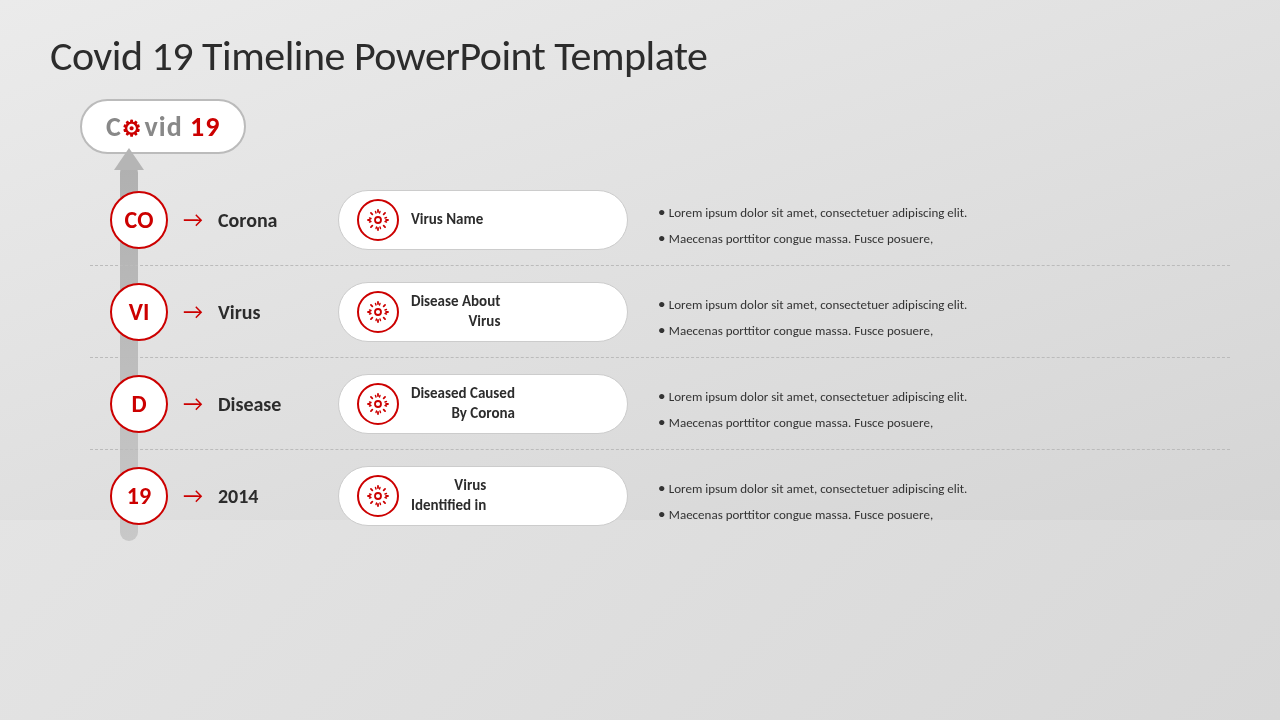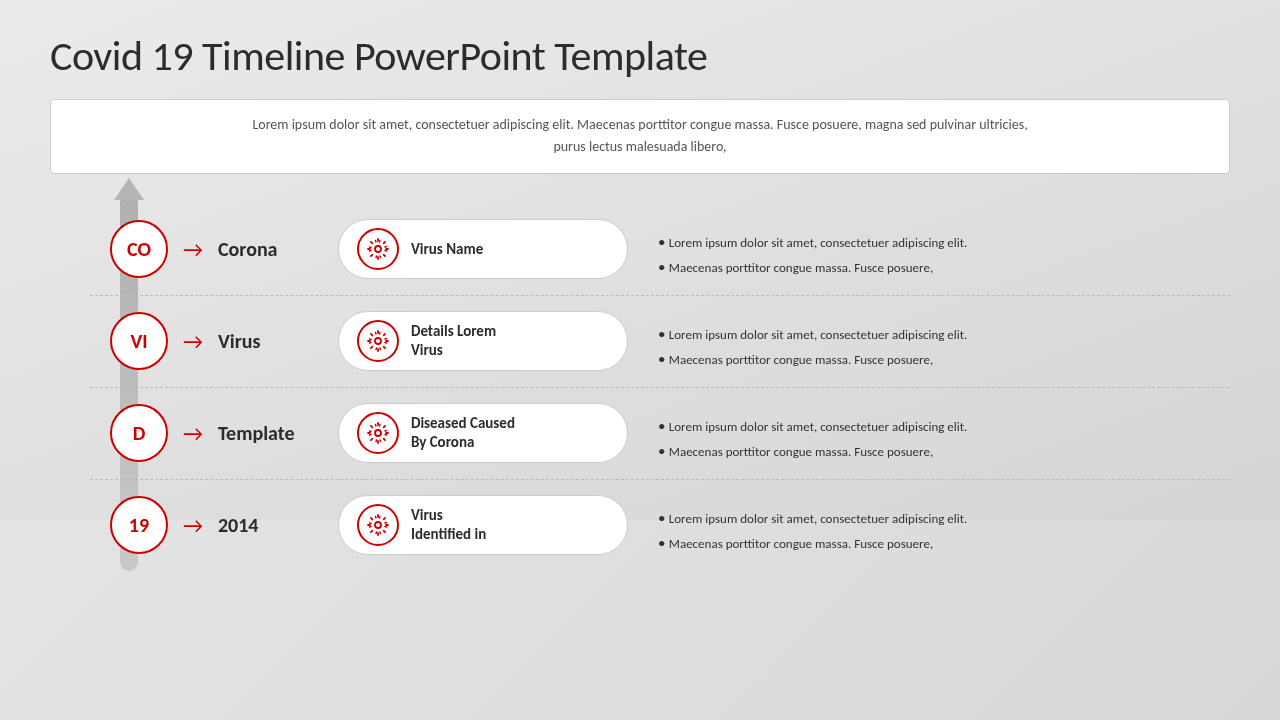--- a/index.html
+++ b/index.html
@@ -120,21 +120,21 @@
 
     .circle-badge {
       width: 58px;
       height: 58px;
       border-radius: 50%;
       background: white;
       border: 2px solid #cc0000;
       display: flex;
       align-items: center;
       justify-content: center;
-      font-size: 20px;
+      font-size: 24px;
       font-weight: 700;
       color: #cc0000;
       flex-shrink: 0;
       margin-left: 20px;
       position: relative;
       z-index: 2;
     }
 
     .arrow-right {
       font-size: 22px;
@@ -154,20 +154,21 @@
     .card {
       display: flex;
       align-items: center;
       background: white;
       border: 1.5px solid #ccc;
       border-radius: 30px;
       padding: 8px 18px;
       margin-left: 20px;
       width: 290px;
       flex-shrink: 0;
+      text-align: right;
     }
 
     .card-icon {
       width: 42px;
       height: 42px;
       border-radius: 50%;
       border: 2px solid #cc0000;
       display: flex;
       align-items: center;
       justify-content: center;
@@ -202,25 +203,26 @@
       font-size: 15px;
     }
   </style>
 </head>
 <body>
 
 <div class="slide">
 
   <h1 class="title">Covid 19 Timeline PowerPoint Template</h1>
 
-  <div class="subtitle-box">
-    <span style="white-space: pre-line;">Lorem ipsum dolor sit amet, consectetuer adipiscing elit. Maecenas porttitor congue massa. Fusce posuere, magna sed pulvinar ultricies,
-purus lectus malesuada libero,</span>
+
+  <div class="covid-badge">
+    <span class="covid-badge-text">
+      C<span class="covid-icon">⚙</span>vid&nbsp;<span class="red">19</span>
+    </span>
   </div>
-
 
   <div class="timeline-container">
     <div class="timeline-line"></div>
     <div class="timeline-arrow-top"></div>
 
     <div class="rows-container">
 
       <div class="timeline-row">
         <div class="circle-badge">CO</div>
         <span class="arrow-right">→</span>
@@ -248,35 +250,35 @@
         <span class="arrow-right">→</span>
         <span class="label-text">Virus</span>
         <div class="card">
           <div class="card-icon">
             <svg width="24" height="24" viewBox="0 0 24 24" fill="none">
               <circle cx="12" cy="12" r="3" stroke="#cc0000" stroke-width="1.8"></circle>
               <path d="M12 2v2M12 20v2M2 12h2M20 12h2M4.93 4.93l1.41 1.41M17.66 17.66l1.41 1.41M4.93 19.07l1.41-1.41M17.66 6.34l1.41-1.41" stroke="#cc0000" stroke-width="1.8" stroke-linecap="round"></path>
               <path d="M9.5 3.5l.5 1.5M14 3.5l-.5 1.5M20.5 9.5l-1.5.5M20.5 14l-1.5-.5M14.5 20.5l-.5-1.5M10 20.5l.5-1.5M3.5 14l1.5-.5M3.5 10l1.5.5" stroke="#cc0000" stroke-width="1.4" stroke-linecap="round"></path>
             </svg>
           </div>
-          <span class="card-title" style="white-space: pre-line;">Details Lorem
+          <span class="card-title" style="white-space: pre-line;">Disease About
 Virus</span>
         </div>
         <div class="bullet-text">
           <ul>
             <li>Lorem ipsum dolor sit amet, consectetuer adipiscing elit.</li>
             <li>Maecenas porttitor congue massa. Fusce posuere,</li>
           </ul>
         </div>
       </div>
 
       <div class="timeline-row">
         <div class="circle-badge">D</div>
         <span class="arrow-right">→</span>
-        <span class="label-text">Template</span>
+        <span class="label-text">Disease</span>
         <div class="card">
           <div class="card-icon">
             <svg width="24" height="24" viewBox="0 0 24 24" fill="none">
               <circle cx="12" cy="12" r="3" stroke="#cc0000" stroke-width="1.8"></circle>
               <path d="M12 2v2M12 20v2M2 12h2M20 12h2M4.93 4.93l1.41 1.41M17.66 17.66l1.41 1.41M4.93 19.07l1.41-1.41M17.66 6.34l1.41-1.41" stroke="#cc0000" stroke-width="1.8" stroke-linecap="round"></path>
               <path d="M9.5 3.5l.5 1.5M14 3.5l-.5 1.5M20.5 9.5l-1.5.5M20.5 14l-1.5-.5M14.5 20.5l-.5-1.5M10 20.5l.5-1.5M3.5 14l1.5-.5M3.5 10l1.5.5" stroke="#cc0000" stroke-width="1.4" stroke-linecap="round"></path>
             </svg>
           </div>
           <span class="card-title" style="white-space: pre-line;">Diseased Caused
 By Corona</span>

